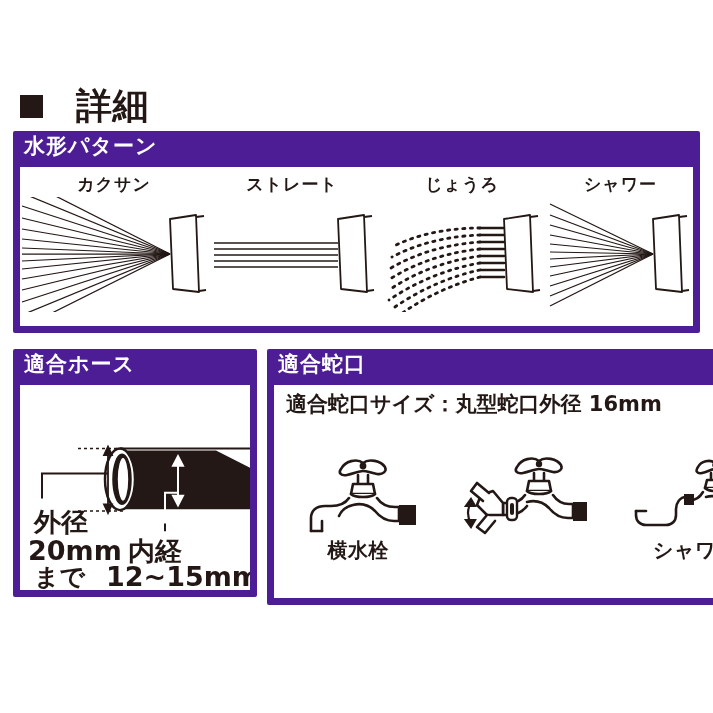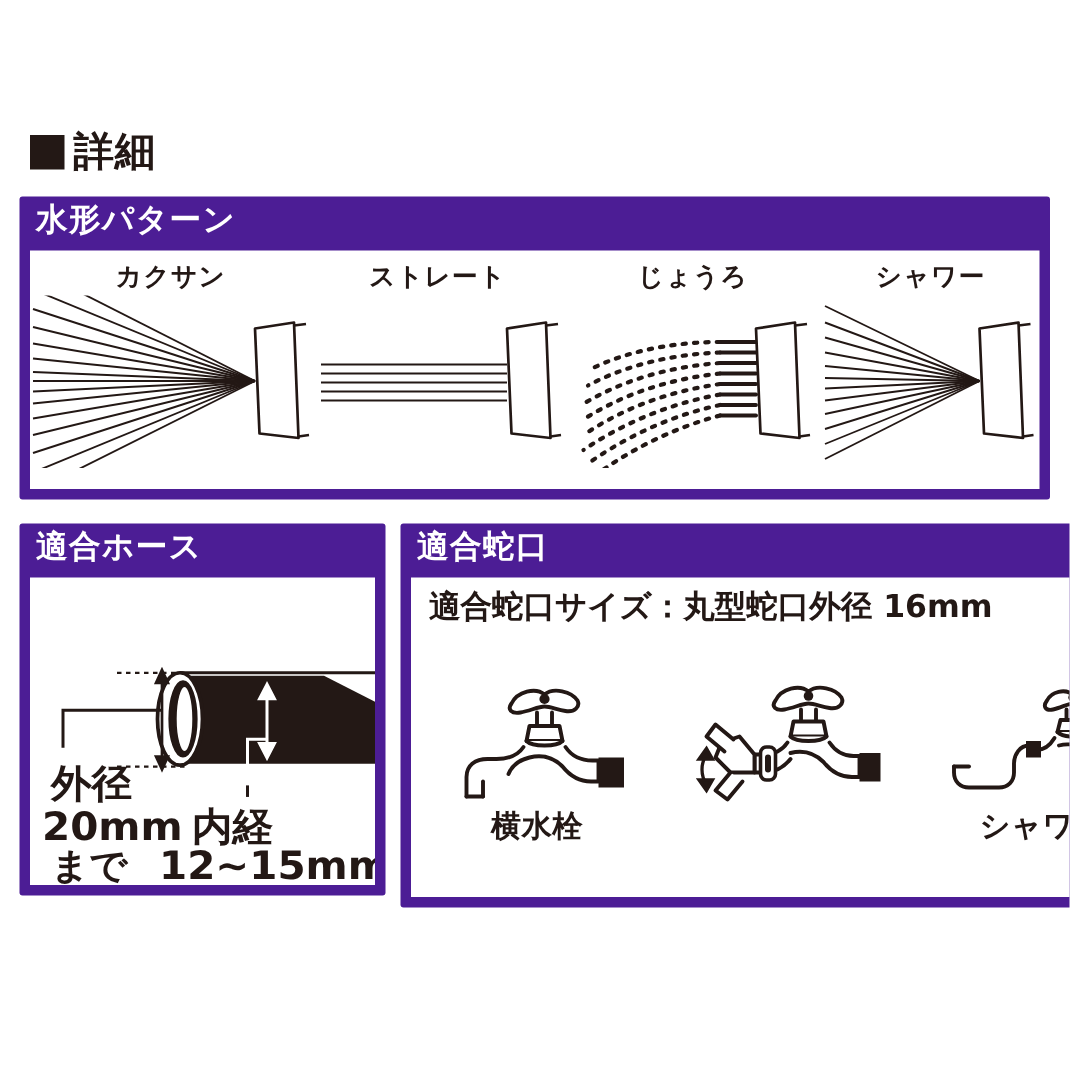--- a/index.html
+++ b/index.html
@@ -16,23 +16,24 @@
 
   
   .title-row{
     position:absolute;left:20px;top:88px;
     display:flex;align-items:center;gap:6px;
   }
   .title-square{
     width:23px;height:23px;background:#231815;display:block;
   }
   .title-text{
-    font-size:27px;font-weight:bold;line-height:1;
+    font-size:36px;font-weight:bold;line-height:1;
     letter-spacing:0.5px;color:#231815;
     font-family:"DejaVu Sans","Liberation Sans",sans-serif;
+    margin-left:27px;
   }
 
   
   .panel{
     position:absolute;
     background:#4c1d95;
     border-radius:2px;
     box-sizing:border-box;
   }
   .panel-head{

